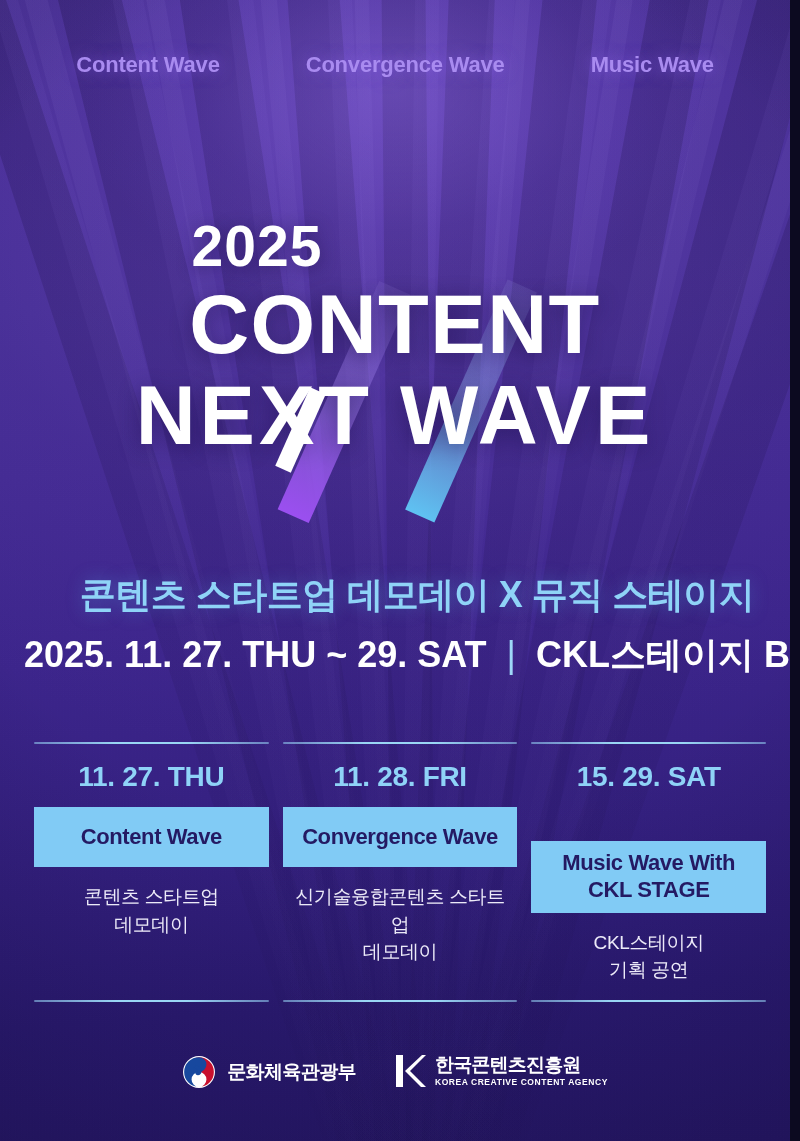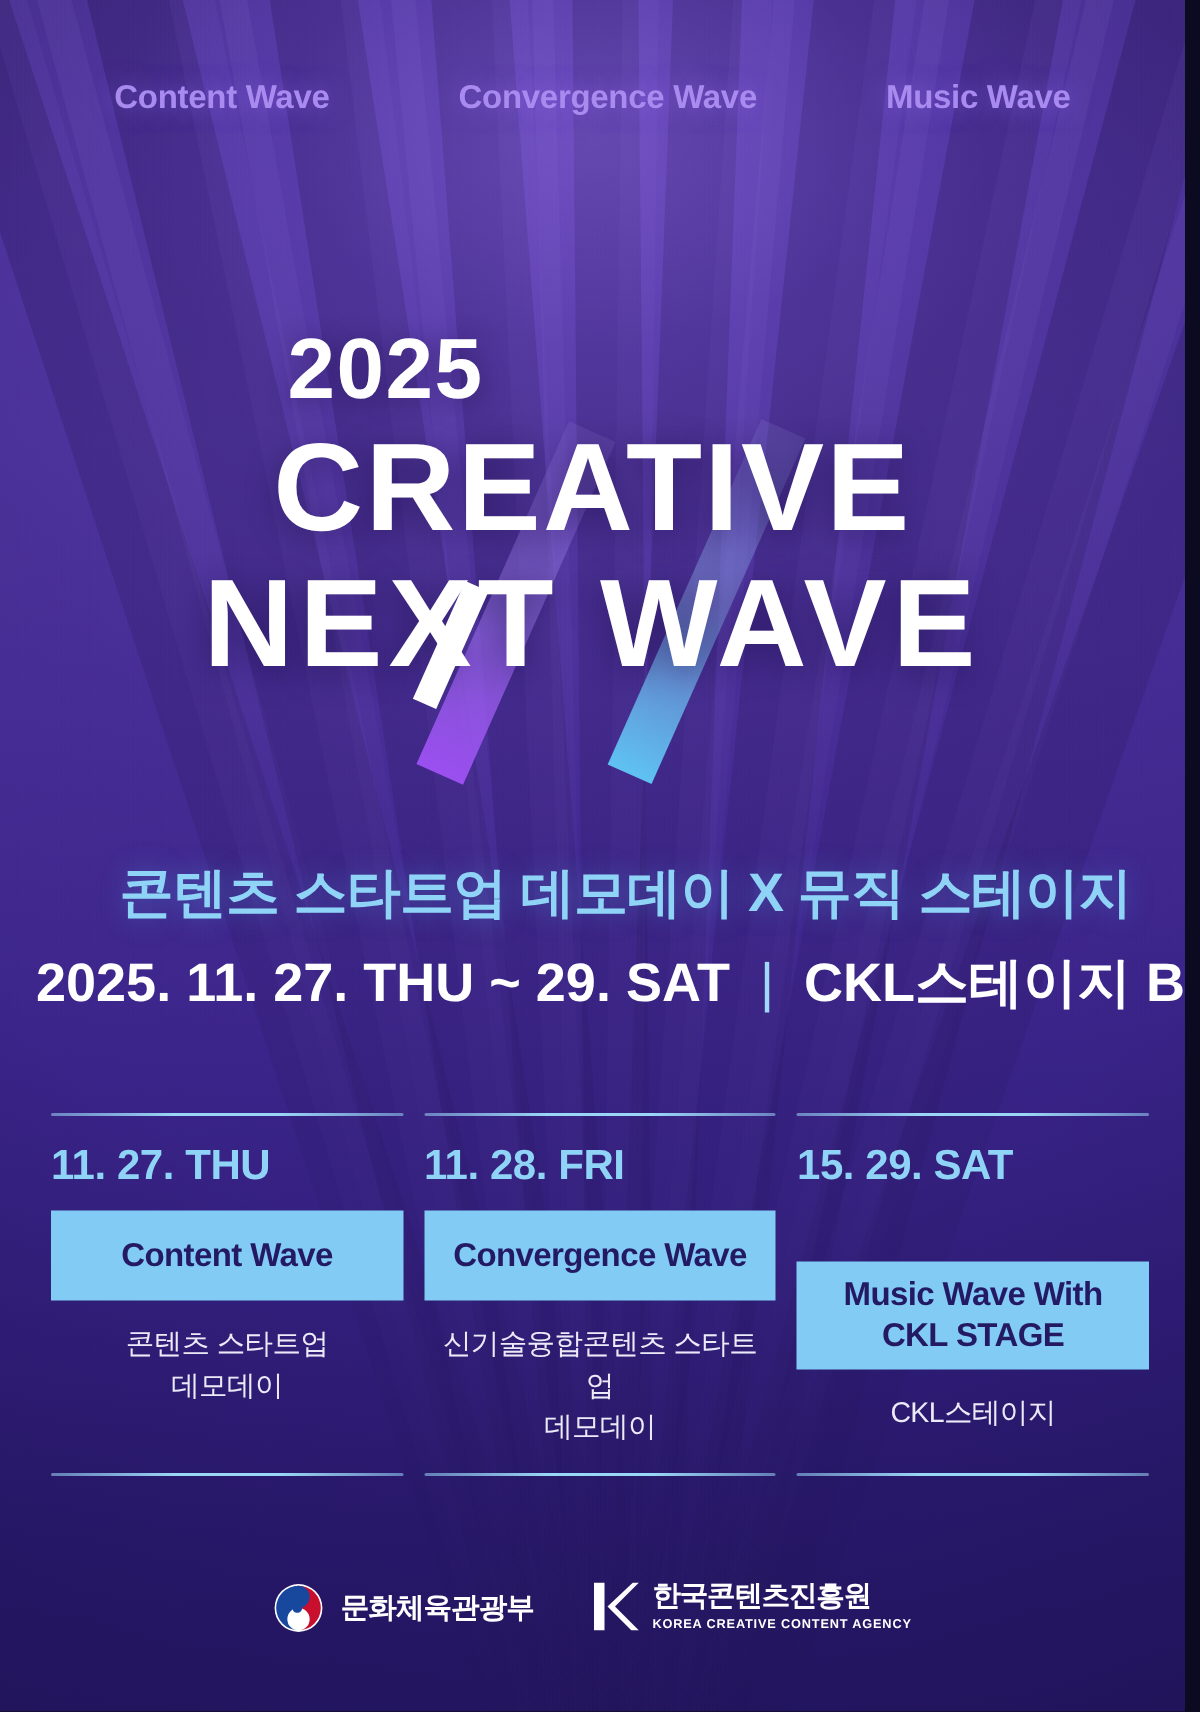--- a/index.html
+++ b/index.html
@@ -209,21 +209,21 @@
     flex-direction: column;
     align-items: stretch;
   }
   .rule {
     height: 2px;
     background: linear-gradient(to right, rgba(150, 210, 245, 0.55), #9ad6f5 35%, #9ad6f5 65%, rgba(150, 210, 245, 0.55));
     border-radius: 1px;
   }
   .day-date {
     margin: 17px 0 14px;
-    text-align: left;
+    text-align: center;
     font-size: 28px;
     font-weight: 700;
     color: #8fd3f7;
     letter-spacing: -0.3px;
   }
   .day-badge {
     background: #81cbf5;
     color: #241a63;
     font-size: 22px;
     font-weight: 700;
@@ -328,21 +328,21 @@
     <span class="wave-label">Content Wave</span>
     <span class="wave-label">Convergence Wave</span>
     <span class="wave-label">Music Wave</span>
   </div>
 
   <div class="logotype">
     <div class="lt-year">2025</div>
     <div class="lt-stack">
       <div class="slash violet"></div>
       <div class="slash cyan"></div>
-      <div class="lt-line one">CREATIVE</div>
+      <div class="lt-line one">CONTENT</div>
       <div class="lt-line two">NEXT WAVE</div>
       <div class="x-tail"></div>
     </div>
   </div>
 
   <div class="headline">
     <div class="headline-main">콘텐츠 스타트업 데모데이 X 뮤직 스테이지</div>
     <div class="headline-sub">
       <span>2025. 11. 27. THU ~ 29. SAT</span>
       <span class="sep">|</span>
@@ -373,20 +373,21 @@
       </div>
       <div class="rule"></div>
     </div>
 
     <div class="day-col">
       <div class="rule"></div>
       <div class="day-date">15. 29. SAT</div>
       <div class="day-badge two-line">Music Wave With<br>CKL STAGE</div>
       <div class="day-desc">
         <div>CKL스테이지</div>
+        <div>기획 공연</div>
       </div>
       <div class="rule"></div>
     </div>
 
   </div>
 
   <div class="footer">
 
     <div class="logo-mcst">
       <svg class="mark" viewBox="0 0 64 64">

